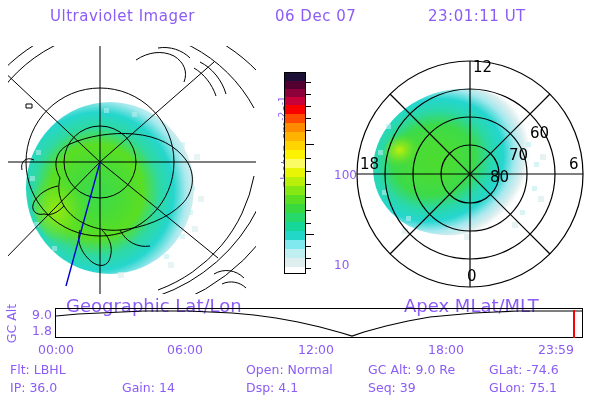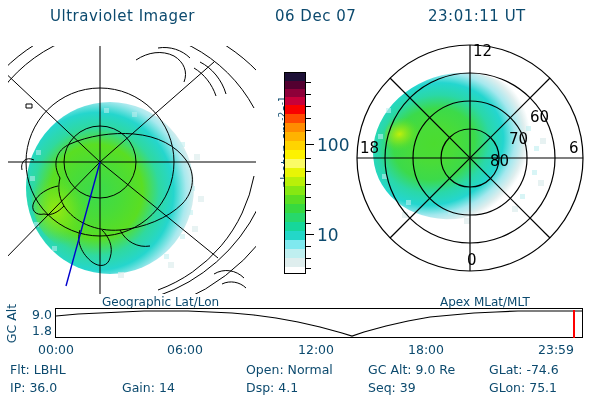--- a/index.html
+++ b/index.html
@@ -6,21 +6,21 @@
     margin: 0;
     padding: 0;
     background: #ffffff;
   }
   #app {
     position: relative;
     width: 600px;
     height: 400px;
     background: #ffffff;
     font-family: "DejaVu Sans", sans-serif;
-    color: #0c4a6e;
+    color: #8b5cf6;
     overflow: hidden;
   }
 
   
   .header {
     position: absolute;
     left: 0; top: 4px;
     width: 600px;
     height: 26px;
   }
@@ -38,21 +38,21 @@
   
   .panel {
     position: absolute;
     overflow: hidden;
   }
   #geo-panel {
     left: 8px; top: 46px;
     width: 248px; height: 248px;
   }
   #apex-panel {
-    left: 344px; top: 34px;
+    left: 344px; top: 50px;
     width: 248px; height: 248px;
   }
   .panel svg { display: block; }
 
   
   #colorbar-group {
     position: absolute;
     left: 258px; top: 72px;
     width: 82px; height: 218px;
   }
@@ -117,45 +117,45 @@
   }
   .cb-tick {
     position: absolute;
     left: 0;
     width: 5px; height: 1px;
     background: #000;
   }
   .cb-tick.major { width: 8px; }
   .cb-label {
     position: absolute;
-    left: 11px;
-    font-size: 17px;
+    left: 28px;
+    font-size: 12px;
     line-height: 1;
     white-space: nowrap;
+    margin-top: 32px;
   }
   #colorbar-title {
     position: absolute;
     left: -48px;
     top: 62px;
     width: 150px;
     font-size: 12.5px;
     transform: rotate(-90deg);
     transform-origin: center center;
     text-align: center;
     white-space: nowrap;
   }
   #colorbar-title sup { font-size: 9px; }
 
   
   .panel-caption {
     position: absolute;
-    font-size: 12px;
+    font-size: 18px;
     white-space: nowrap;
     top: 295px;
-    margin-left: 36px;
   }
   #caption-geo  { left: 66px; }
   #caption-apex { left: 404px; text-align: center; }
 
   
   #timeline {
     position: absolute;
     left: 0; top: 308px;
     width: 600px; height: 32px;
   }
@@ -438,21 +438,21 @@
         <polyline fill="none" stroke="#000000" stroke-width="1.2" points="0,7 22,5 44,4 66,3 88,2 110,2 132,2 154,3 176,4 198,6 220,9 242,13 264,18 286,24 296,27 308,23 330,17 352,12 374,8 396,6 418,4 440,3 462,2 484,2 506,2 526,2"></polyline>
       </svg>
       <div id="time-marker" style="left:517px"></div>
     </div>
   </div>
 
   <div id="time-axis">
     <div class="time-axis-label" style="left:38px">00:00</div>
     <div class="time-axis-label" style="left:167px">06:00</div>
     <div class="time-axis-label" style="left:298px">12:00</div>
-    <div class="time-axis-label" style="left:408px">18:00</div>
+    <div class="time-axis-label" style="left:428px">18:00</div>
     <div class="time-axis-label" style="left:538px">23:59</div>
   </div>
 
   <div id="status">
     <div class="status-cell status-row1" style="left:10px">Flt: LBHL</div>
     <div class="status-cell status-row1" style="left:246px">Open: Normal</div>
     <div class="status-cell status-row1" style="left:368px">GC Alt: 9.0 Re</div>
     <div class="status-cell status-row1" style="left:489px">GLat: -74.6</div>
 
     <div class="status-cell status-row2" style="left:10px">IP: 36.0</div>

